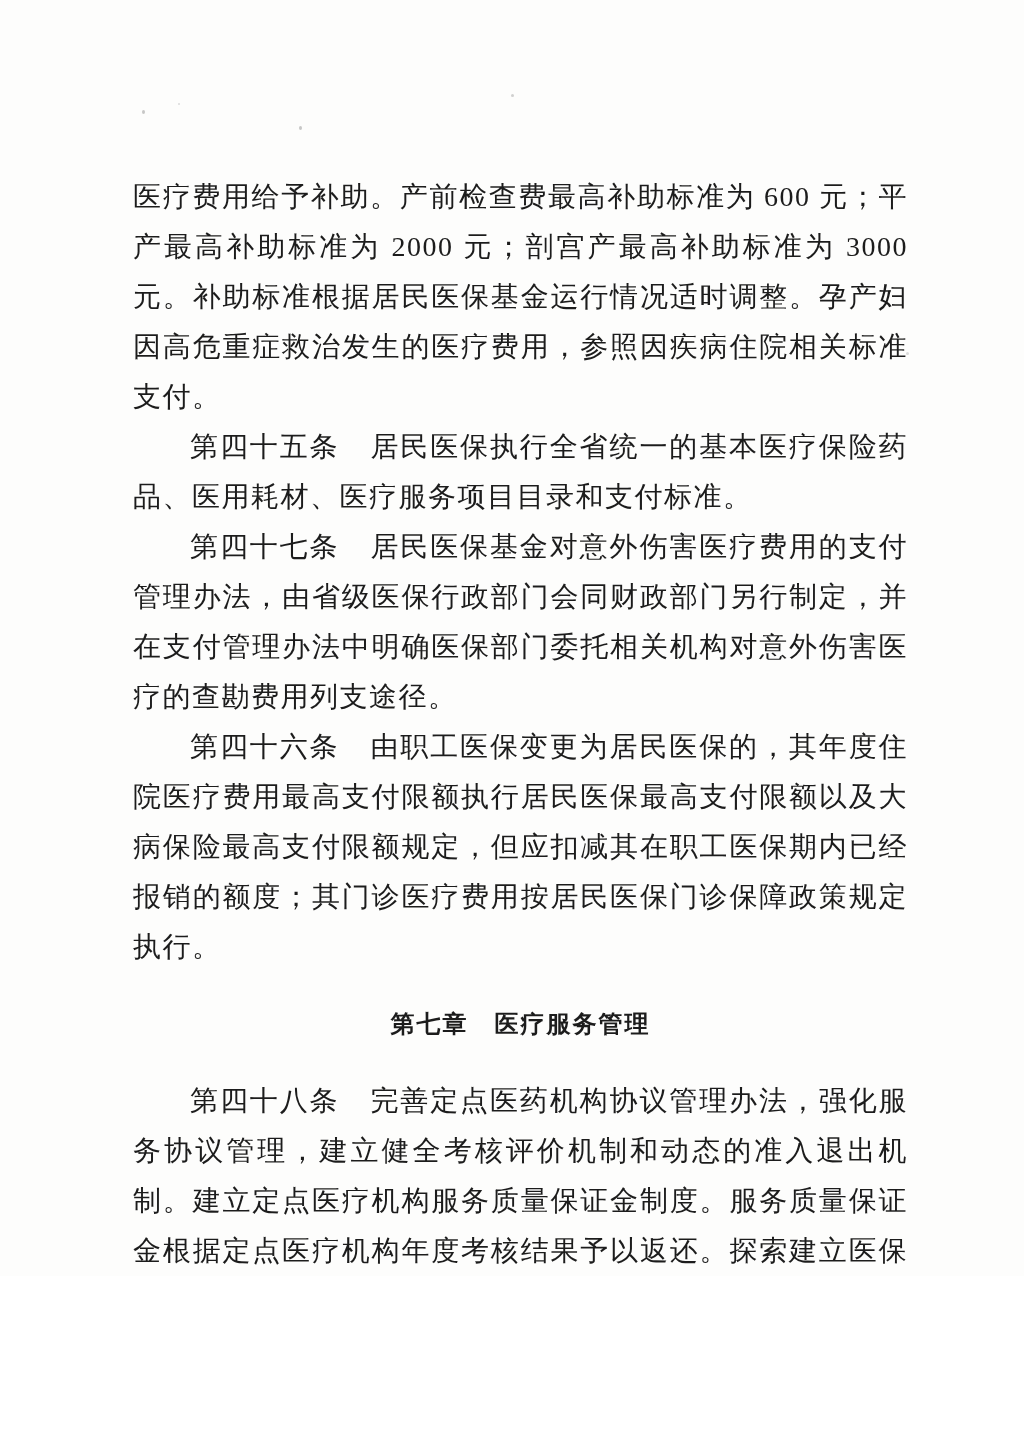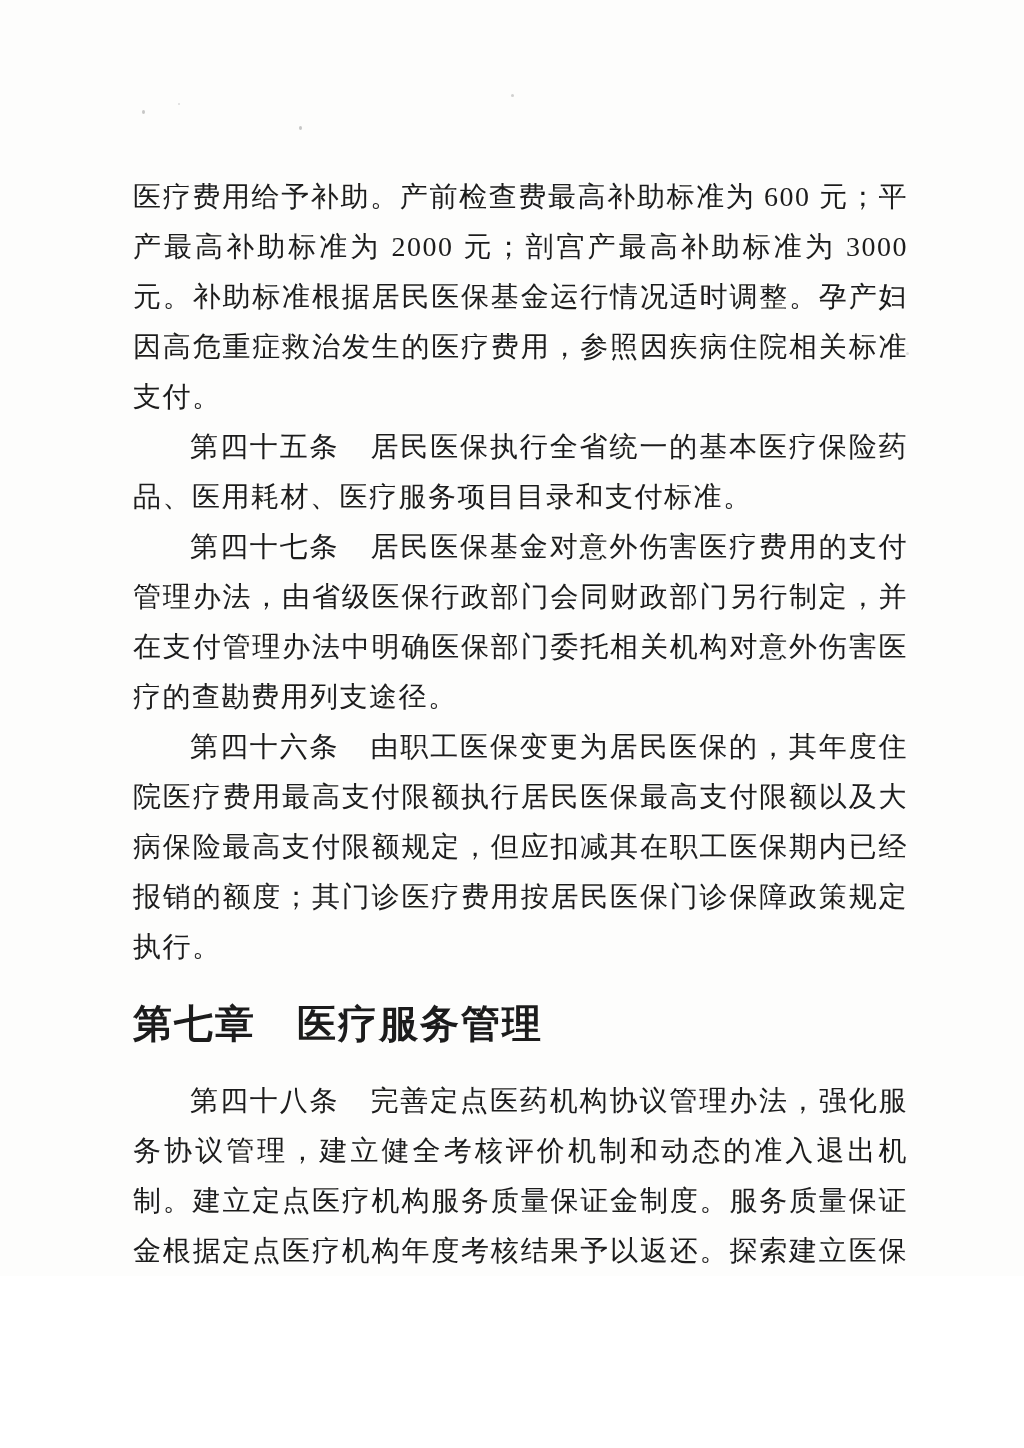--- a/index.html
+++ b/index.html
@@ -34,21 +34,22 @@
     text-indent: 57px;
   }
   .article-label {
     font-family: "Liberation Sans", "DejaVu Sans", sans-serif;
     font-weight: normal;
     margin-right: 22px;
   }
   .chapter-heading {
     font-family: "Liberation Sans", "DejaVu Sans", sans-serif;
     font-weight: bold;
-    font-size: 39px;
+    font-size: 24px;
+    text-align: center;
     text-indent: 0;
     letter-spacing: 2px;
     margin: 27px 0 27px 0;
   }
   .footer {
     position: absolute;
     left: 150px;
     top: 1288px;
     font-size: 27px;
     letter-spacing: 4px;

